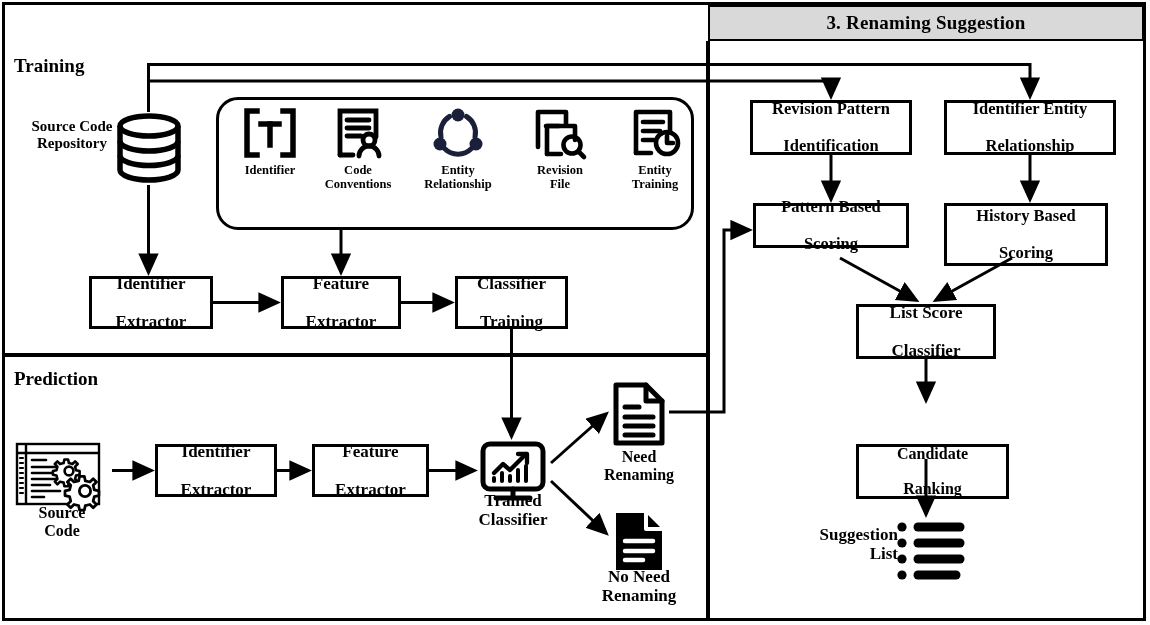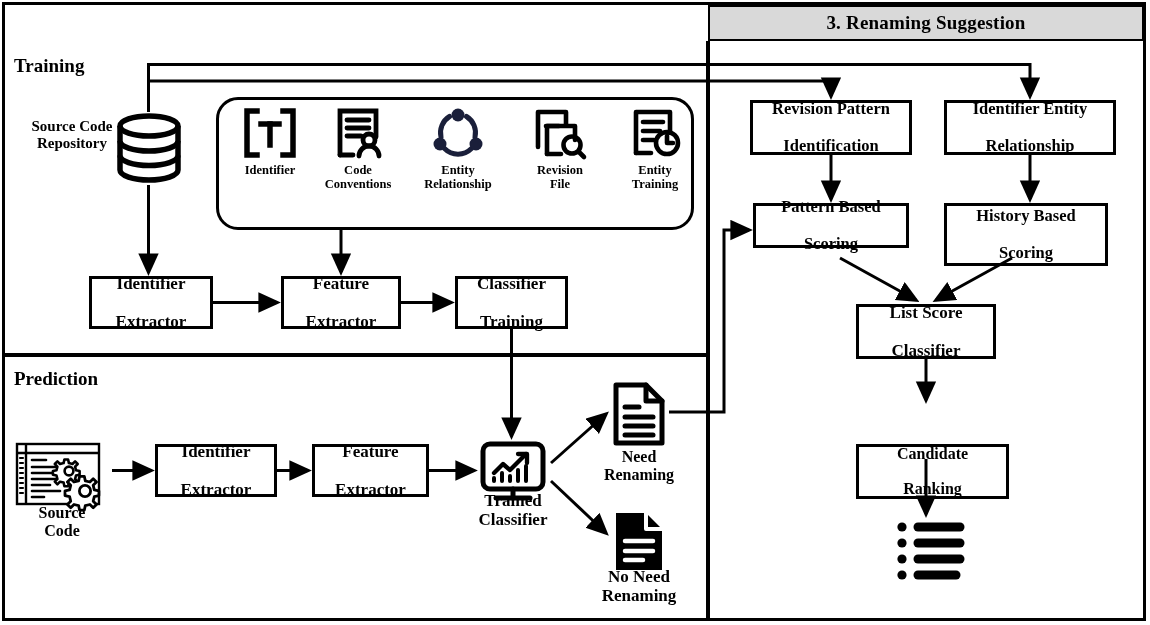--- a/index.html
+++ b/index.html
@@ -383,20 +383,24 @@
     </span>
   </div>
 
   <div class="pbox" style="left:856px;top:404px;width:153px;height:55px;font-size:16px;margin-top:40px;">
     <span>
       <span>Candidate</span><br>
       <span>Ranking</span>
     </span>
   </div>
 
+  <div class="tlabel" style="left:778px;top:526px;width:120px;font-size:17px;text-align:right;">
+    <span>Suggestion</span><br>
+    <span>List</span>
+  </div>
   <div class="iconbox" style="left:896px;top:520px;">
     <svg width="72" height="62" viewBox="0 0 72 62">
       <g fill="#000">
         <circle cx="6" cy="7" r="4.6"></circle>
         <circle cx="6" cy="23" r="4.6"></circle>
         <circle cx="6" cy="39" r="4.6"></circle>
         <circle cx="6" cy="55" r="4.6"></circle>
       </g>
       <g stroke="#000" stroke-width="9" stroke-linecap="round">
         <path d="M22 7 H64"></path>

